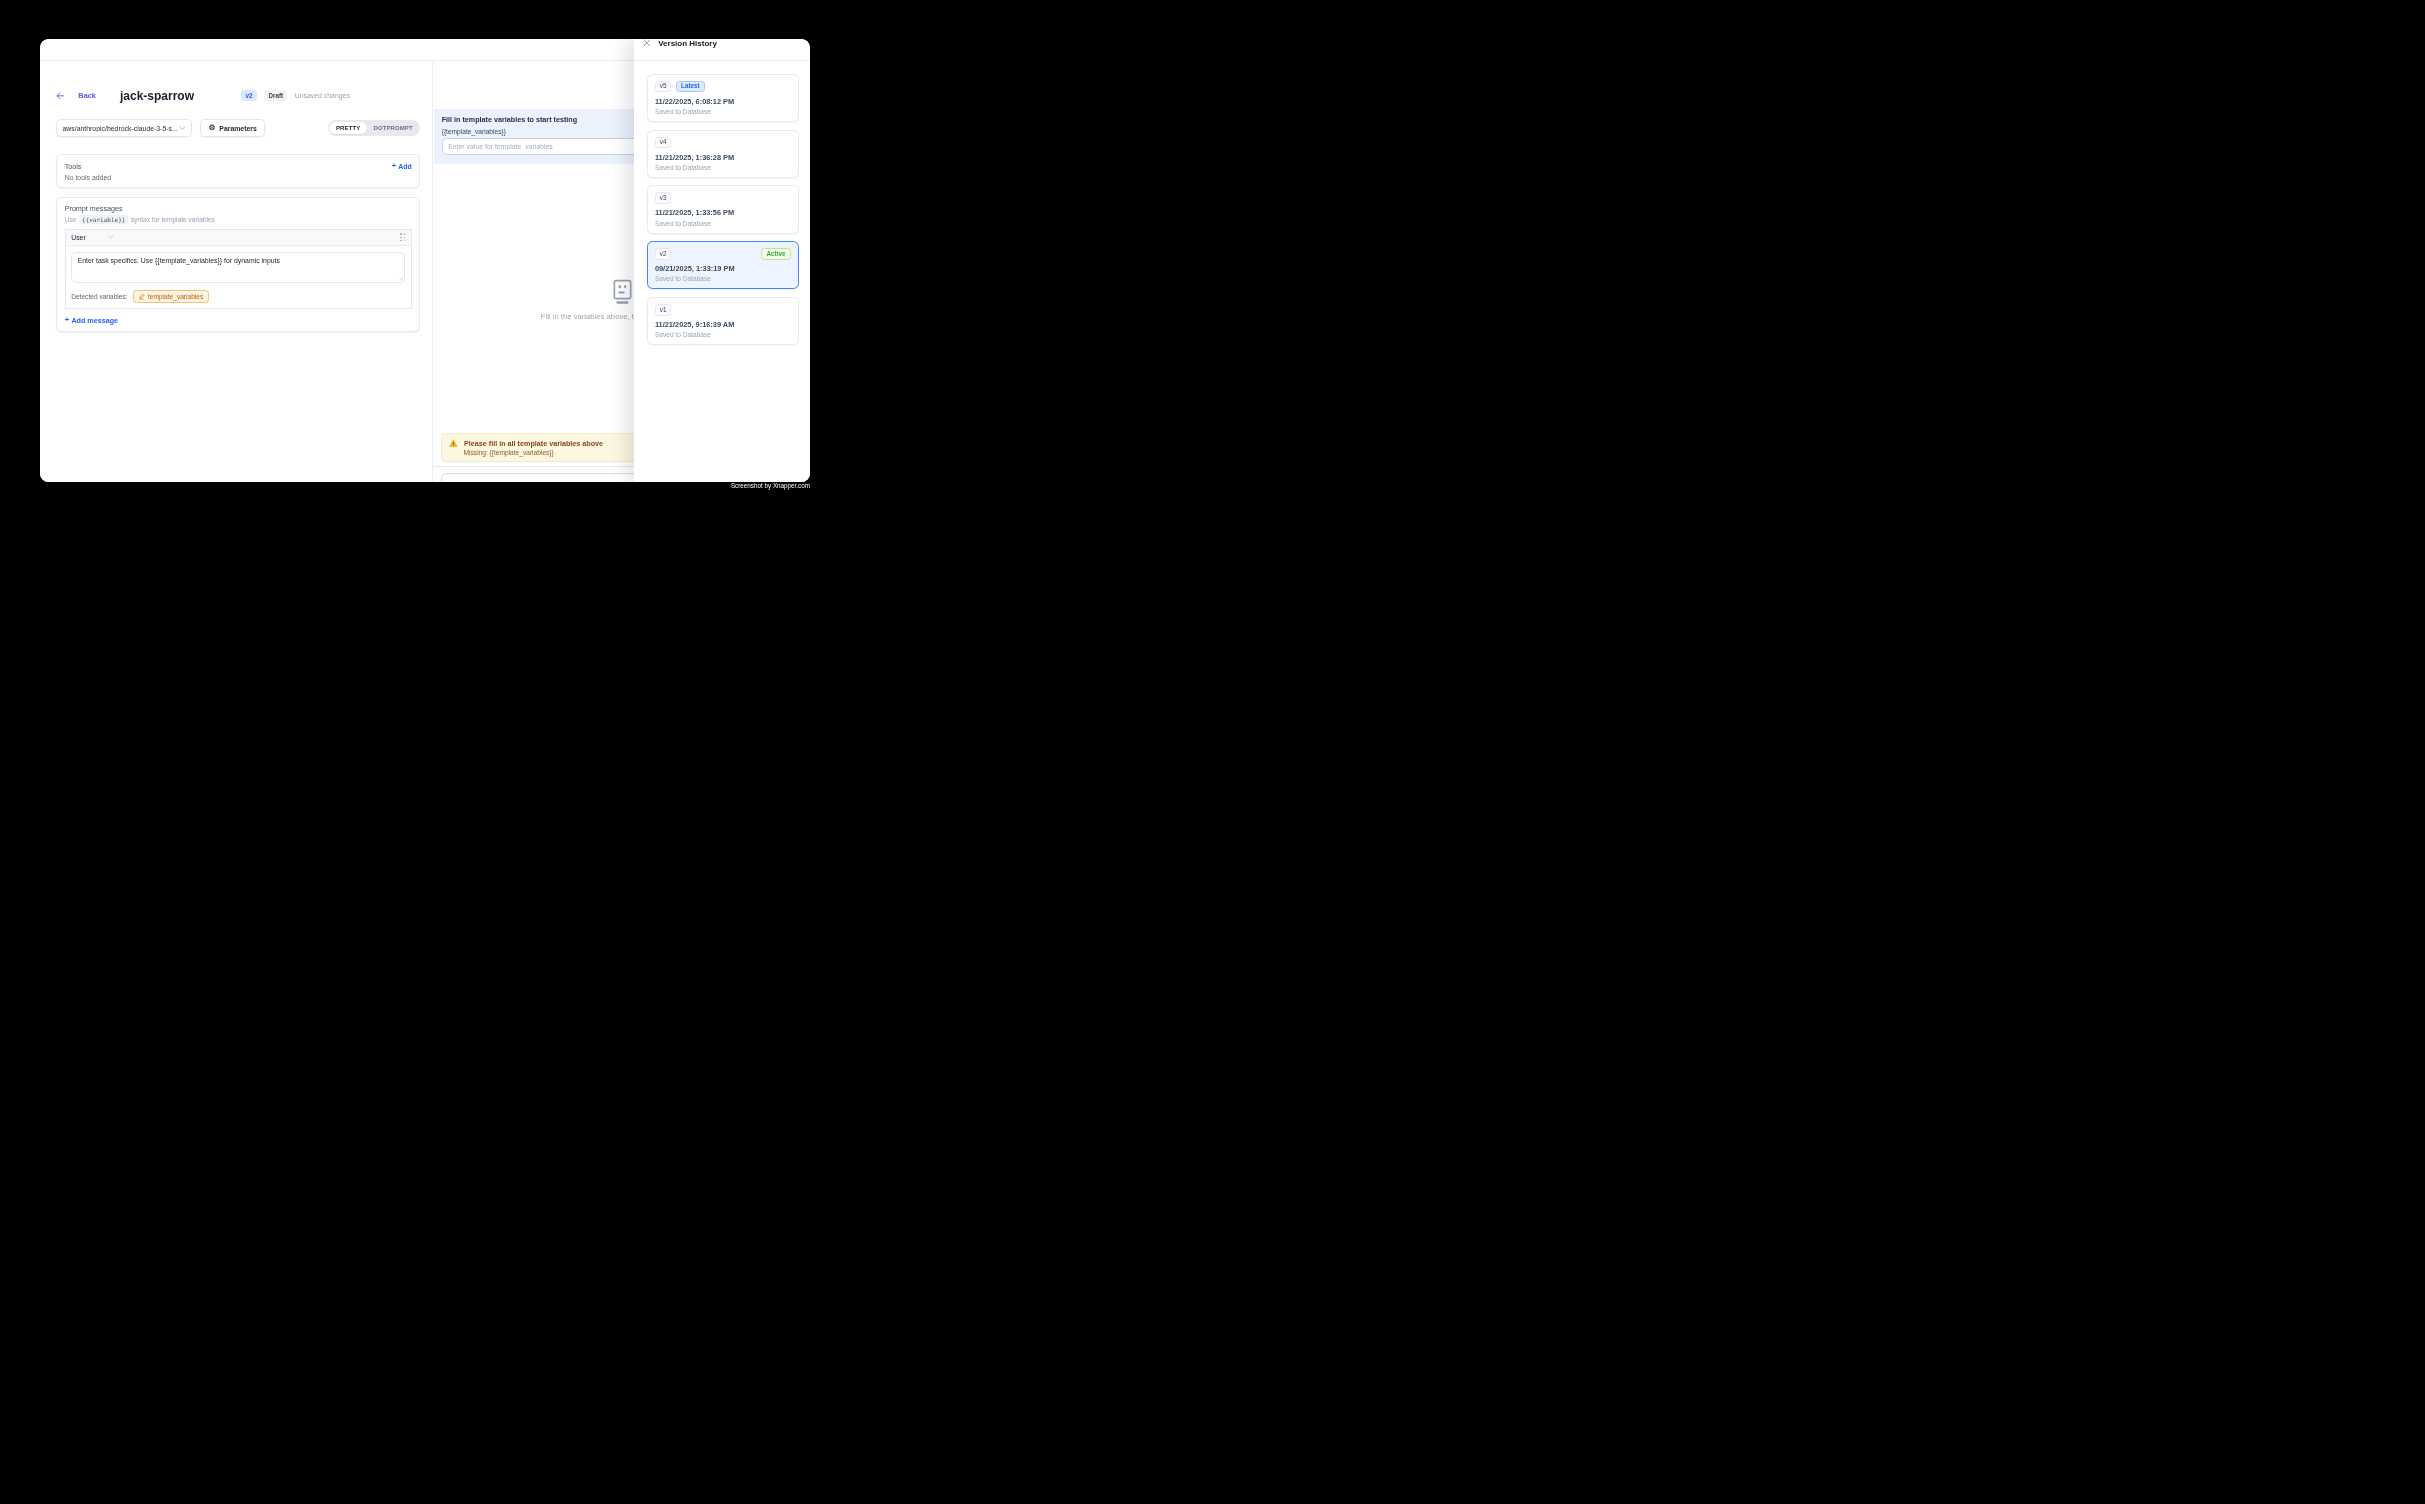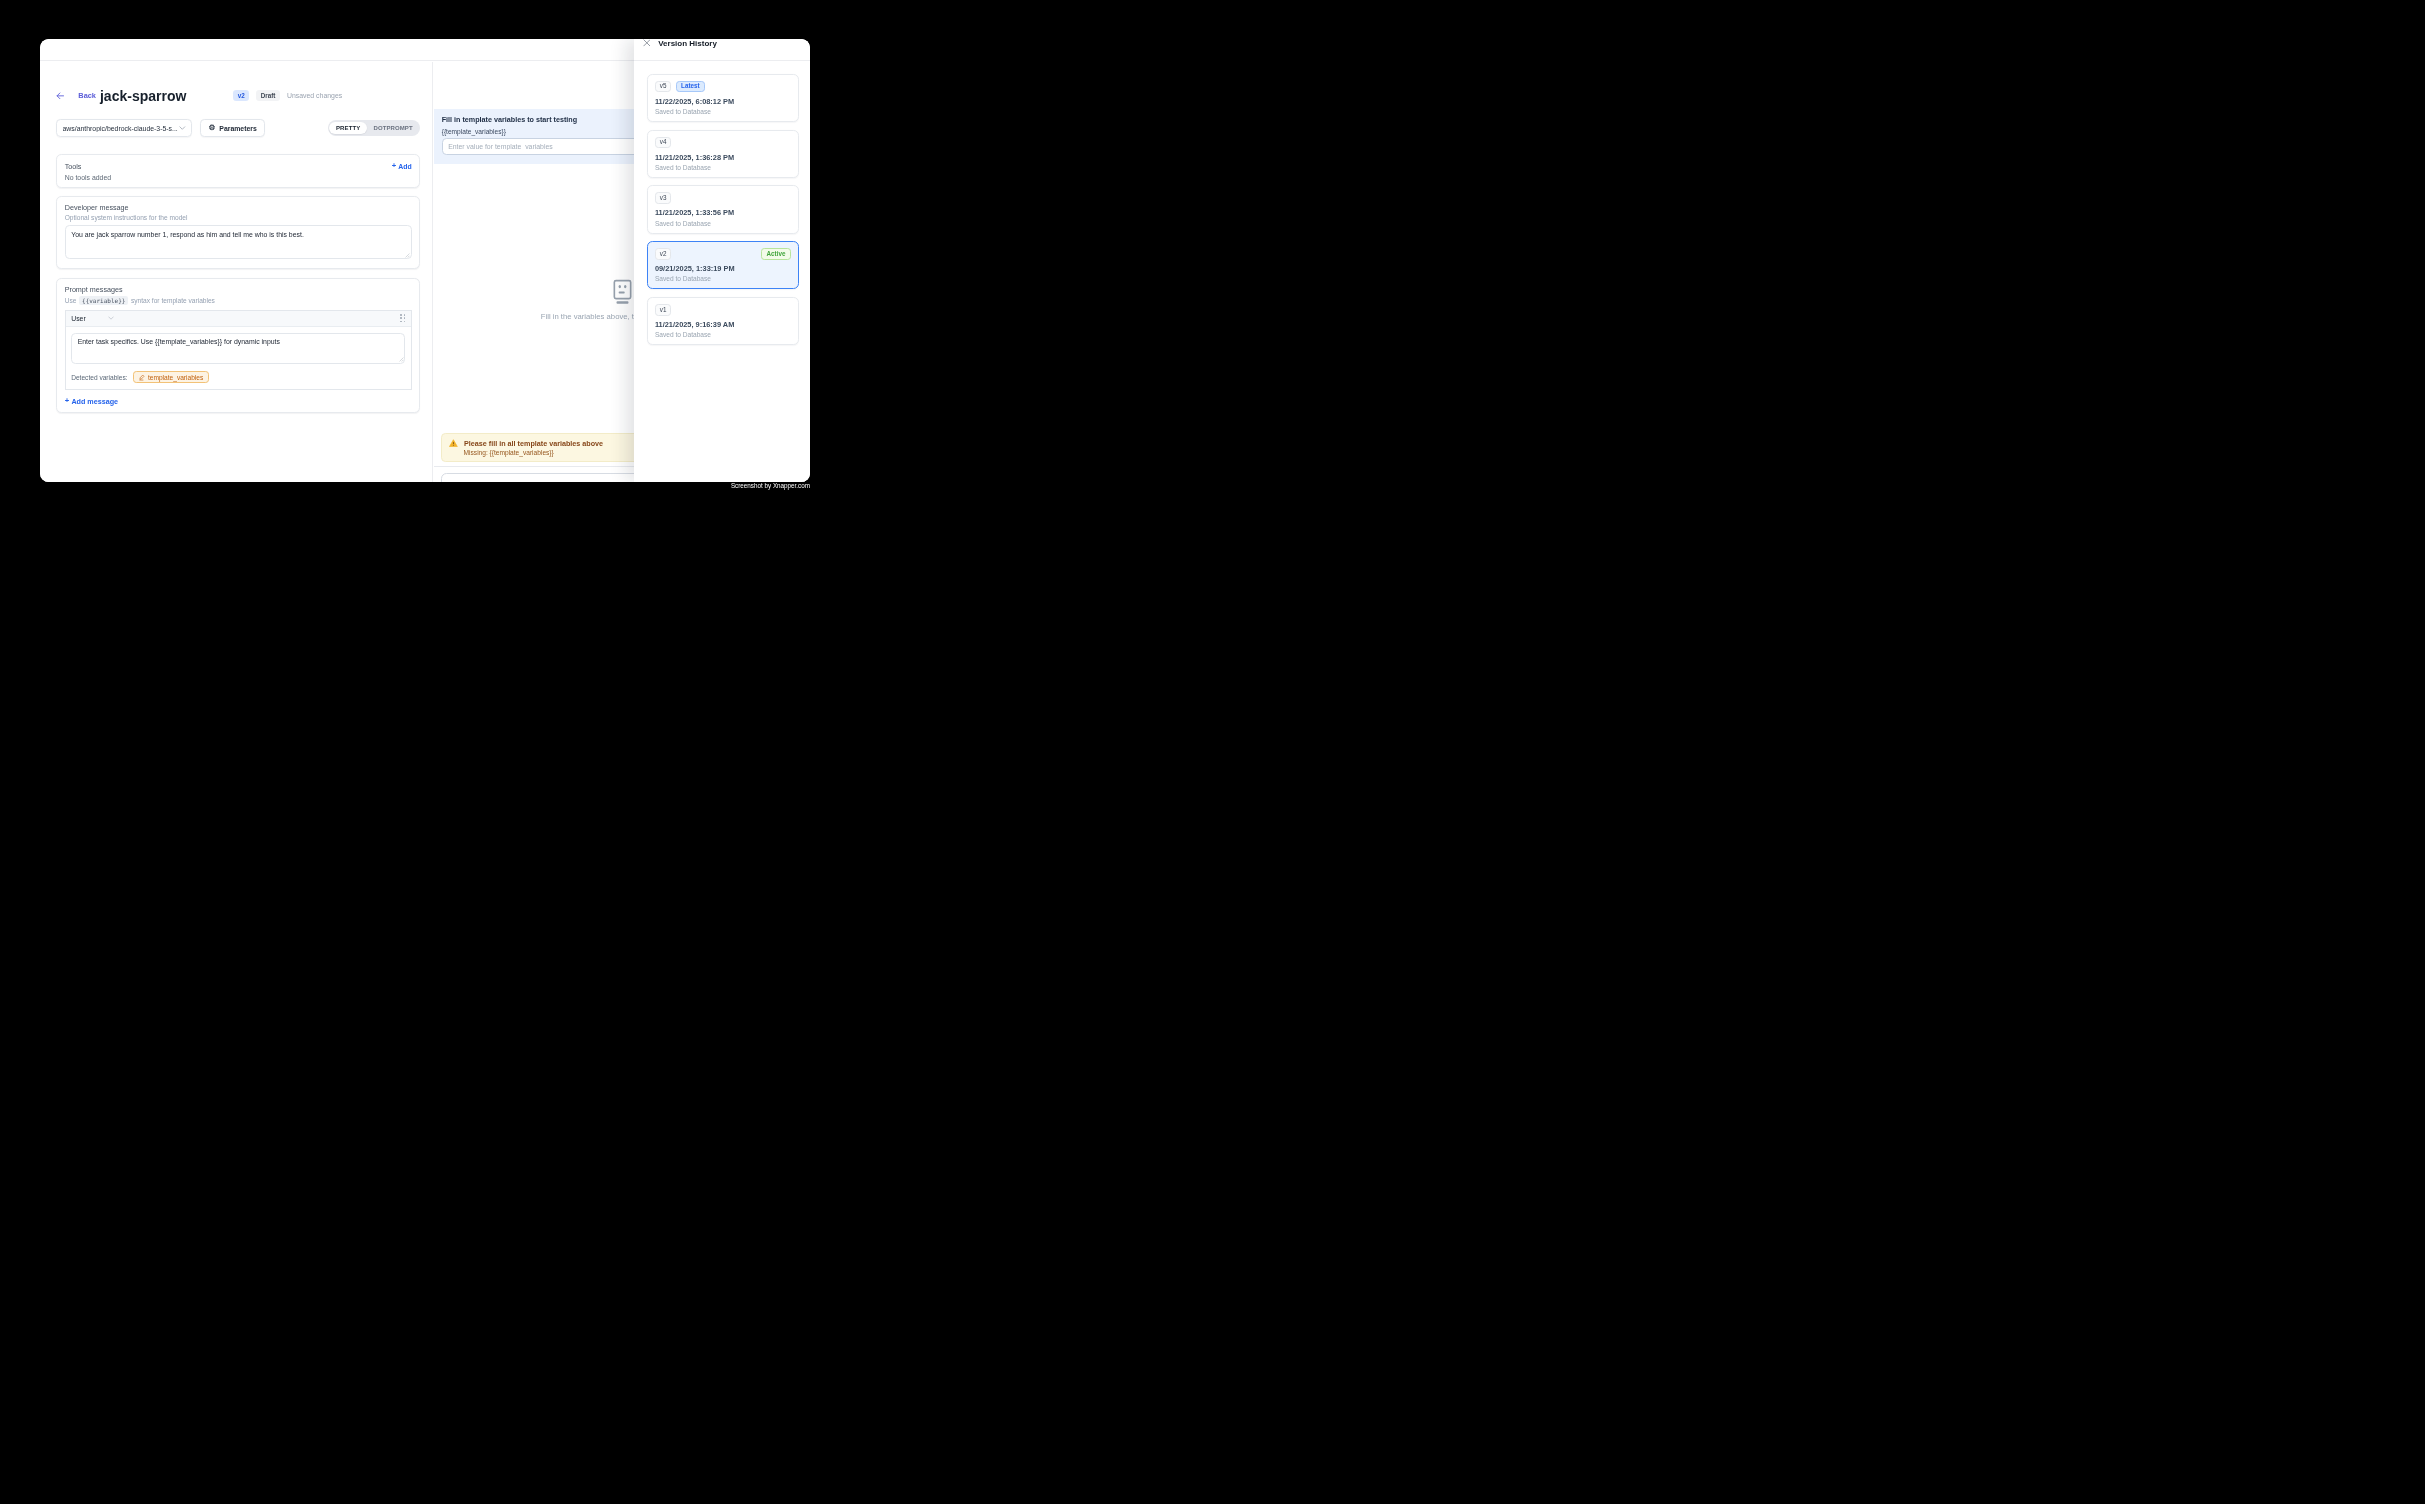--- a/index.html
+++ b/index.html
@@ -7,21 +7,21 @@
 
   .window { position:absolute; left:40px; top:39px; width:770px; height:443px; background:#fff; border-radius:8.8px; overflow:hidden; }
 
   .top-strip { position:absolute; left:0; top:0; right:0; height:22px; background:#fff; border-bottom:0.6px solid #ecedf0; }
 
   
   .left-pane { position:absolute; left:0; top:22.6px; bottom:0; width:393px; border-right:0.6px solid #ecedf0; background:#fff; padding:27.6px 11.6px 0 16px; }
 
   .page-head { display:flex; align-items:center; height:13.2px; }
   .back-link { display:flex; align-items:center; gap:14px; color:#5a5cd8; font-size:7.4px; font-weight:600; cursor:pointer; }
-  .page-title { margin-left:4px; font-size:14px; font-weight:700; color:#17202c; }
+  .page-title { margin-left:24px; font-size:12px; font-weight:700; color:#17202c; }
   .head-badges { display:flex; align-items:center; gap:7.2px; margin-left:47px; }
   .badge { border-radius:3.3px; font-size:6.3px; font-weight:600; padding:2.2px 4.4px; line-height:1; }
   .badge-version { background:#dbe7fe; color:#2457dd; }
   .badge-draft { background:#f2f3f5; color:#3f4754; }
   .unsaved { color:#9aa3b0; font-size:6.9px; }
 
   .toolbar { display:flex; align-items:center; margin-top:17px; }
   .model-select { width:136px; height:17.6px; border:0.6px solid #e3e7ec; border-radius:4.4px; display:flex; align-items:center; padding:0 5.5px; font-size:6.9px; color:#1f2937; box-shadow:0 0.6px 1.1px rgba(16,24,40,.04); cursor:pointer; }
   .model-select .label { flex:1; white-space:nowrap; overflow:hidden; }
   .btn-parameters { margin-left:8.3px; height:17.6px; border:0.6px solid #e3e7ec; border-radius:4.4px; display:flex; align-items:center; gap:3.9px; padding:0 7.2px; font-size:6.9px; font-weight:600; color:#222b38; background:#fff; box-shadow:0 0.6px 1.1px rgba(16,24,40,.04); cursor:pointer; }
@@ -142,30 +142,20 @@
       <div class="tools-row">
         <span class="card-title">Tools</span>
         <span class="link-blue" style="margin-left:auto">
           <span class="plus">+</span>
           <span>Add</span>
         </span>
       </div>
       <div class="muted-line">No tools added</div>
     </div>
 
-    <div class="card card-dev">
-      <div class="card-title">Developer message</div>
-      <div class="card-sub">Optional system instructions for the model</div>
-      <div class="ta">
-        <textarea rows="3" style="height: 34px;">You are jack sparrow number 1, respond as him and tell me who is this best.</textarea>
-        <svg class="grip" width="5" height="5" viewBox="0 0 9 9">
-            <path d="M8 1 L1 8 M8 5 L5 8" stroke="#b6bdc6" stroke-width="1"></path>
-          </svg>
-      </div>
-    </div>
 
     <div class="card card-prompt">
       <div class="card-title">Prompt messages</div>
       <div class="sub-mixed">
         <span>Use</span>
         <span class="code-chip">{{variable}}</span>
         <span>syntax for template variables</span>
       </div>
 
       <div class="msg-block">

